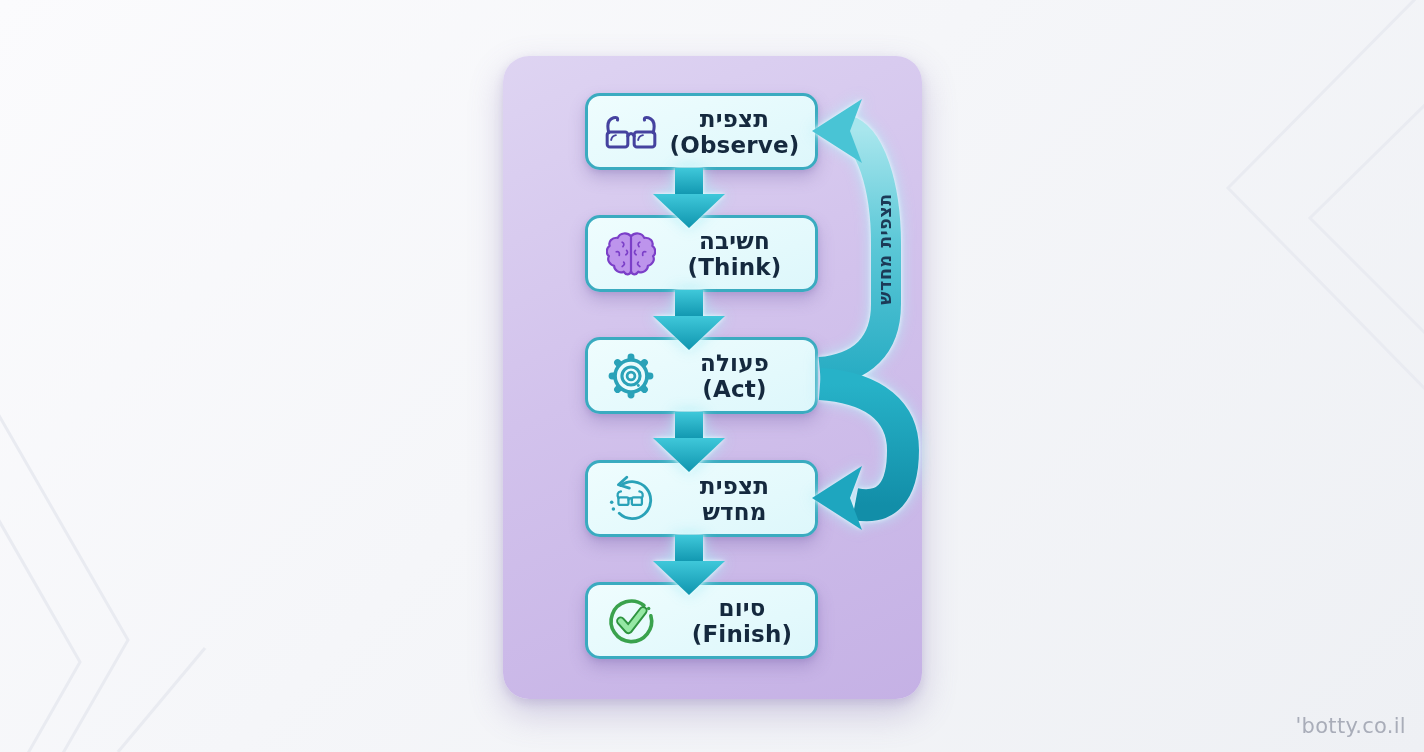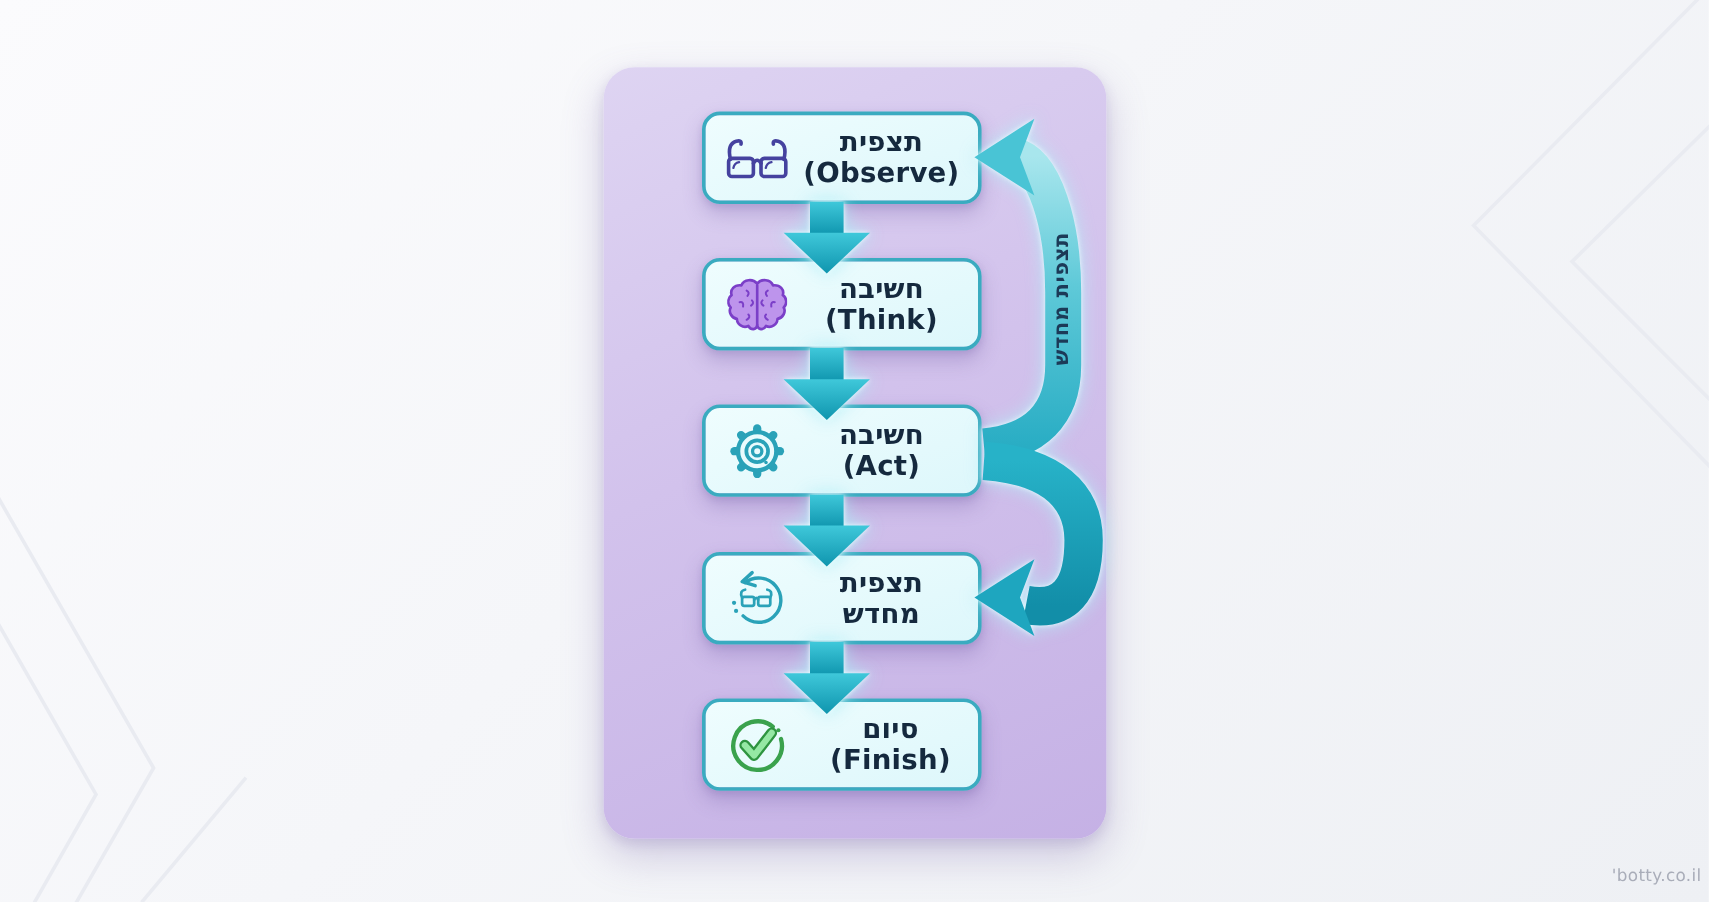--- a/index.html
+++ b/index.html
@@ -51,22 +51,22 @@
     filter:drop-shadow(0 0 2px rgba(240,253,255,.95)) drop-shadow(0 0 7px rgba(180,238,248,.8));
   }
   .loop-label{
     position:absolute;left:810px;top:236px;width:150px;height:26px;line-height:26px;
     text-align:center;transform:rotate(-90deg);transform-origin:50% 50%;
     font-size:17.5px;font-weight:600;color:#1c3a57;letter-spacing:.5px;
     direction:rtl;z-index:6;
   }
 
   .watermark{
-    position:absolute;right:6px;bottom:14px;
-    font-size:14px;color:#a9adb9;z-index:2;letter-spacing:.3px;text-align:center;
+    position:absolute;right:18px;bottom:14px;
+    font-size:21px;color:#a9adb9;z-index:2;letter-spacing:.3px;text-align:center;
   }
 </style>
 </head>
 <body>
 
 <div class="stage">
 
   <svg width="0" height="0" style="position:absolute" aria-hidden="true">
     <defs>
       <linearGradient id="gradArrow" x1="0" y1="0" x2="0" y2="1">
@@ -144,21 +144,21 @@
             <line x1="15.6" y1="42.4" x2="13.4" y2="44.6"></line>
           <line x1="29" y1="48" x2="29" y2="51"></line>
             <line x1="42.4" y1="42.4" x2="44.6" y2="44.6"></line>
         </g>
         <circle cx="29" cy="29" r="18.5" stroke-width="4.2" fill="#e9fbfd"></circle>
         <circle cx="29" cy="29" r="10.5" stroke-width="3.6"></circle>
         <circle cx="29" cy="29" r="4.5" stroke-width="3.2"></circle>
         <circle cx="37.5" cy="40" r="1.7" fill="#2aa2b8" stroke="none"></circle>
       </svg>
     </span>
-    <span class="step-label">חשיבה (Act)</span>
+    <span class="step-label">פעולה (Act)</span>
   </div>
 
   <div class="step-box pos-4">
     <span class="icon">
       <svg width="52" height="50" viewBox="0 0 62 58" fill="none" stroke="#2aa2b8" stroke-width="3.4" stroke-linecap="round" stroke-linejoin="round">
         <path d="M19 13 A22 22 0 1 1 17 46"></path>
         <polyline points="26,3 16,12 29,16"></polyline>
         <circle cx="8" cy="33" r="2.1" fill="#2aa2b8" stroke="none"></circle>
         <circle cx="10" cy="41" r="2.1" fill="#2aa2b8" stroke="none"></circle>
         <g stroke-width="2.7">

